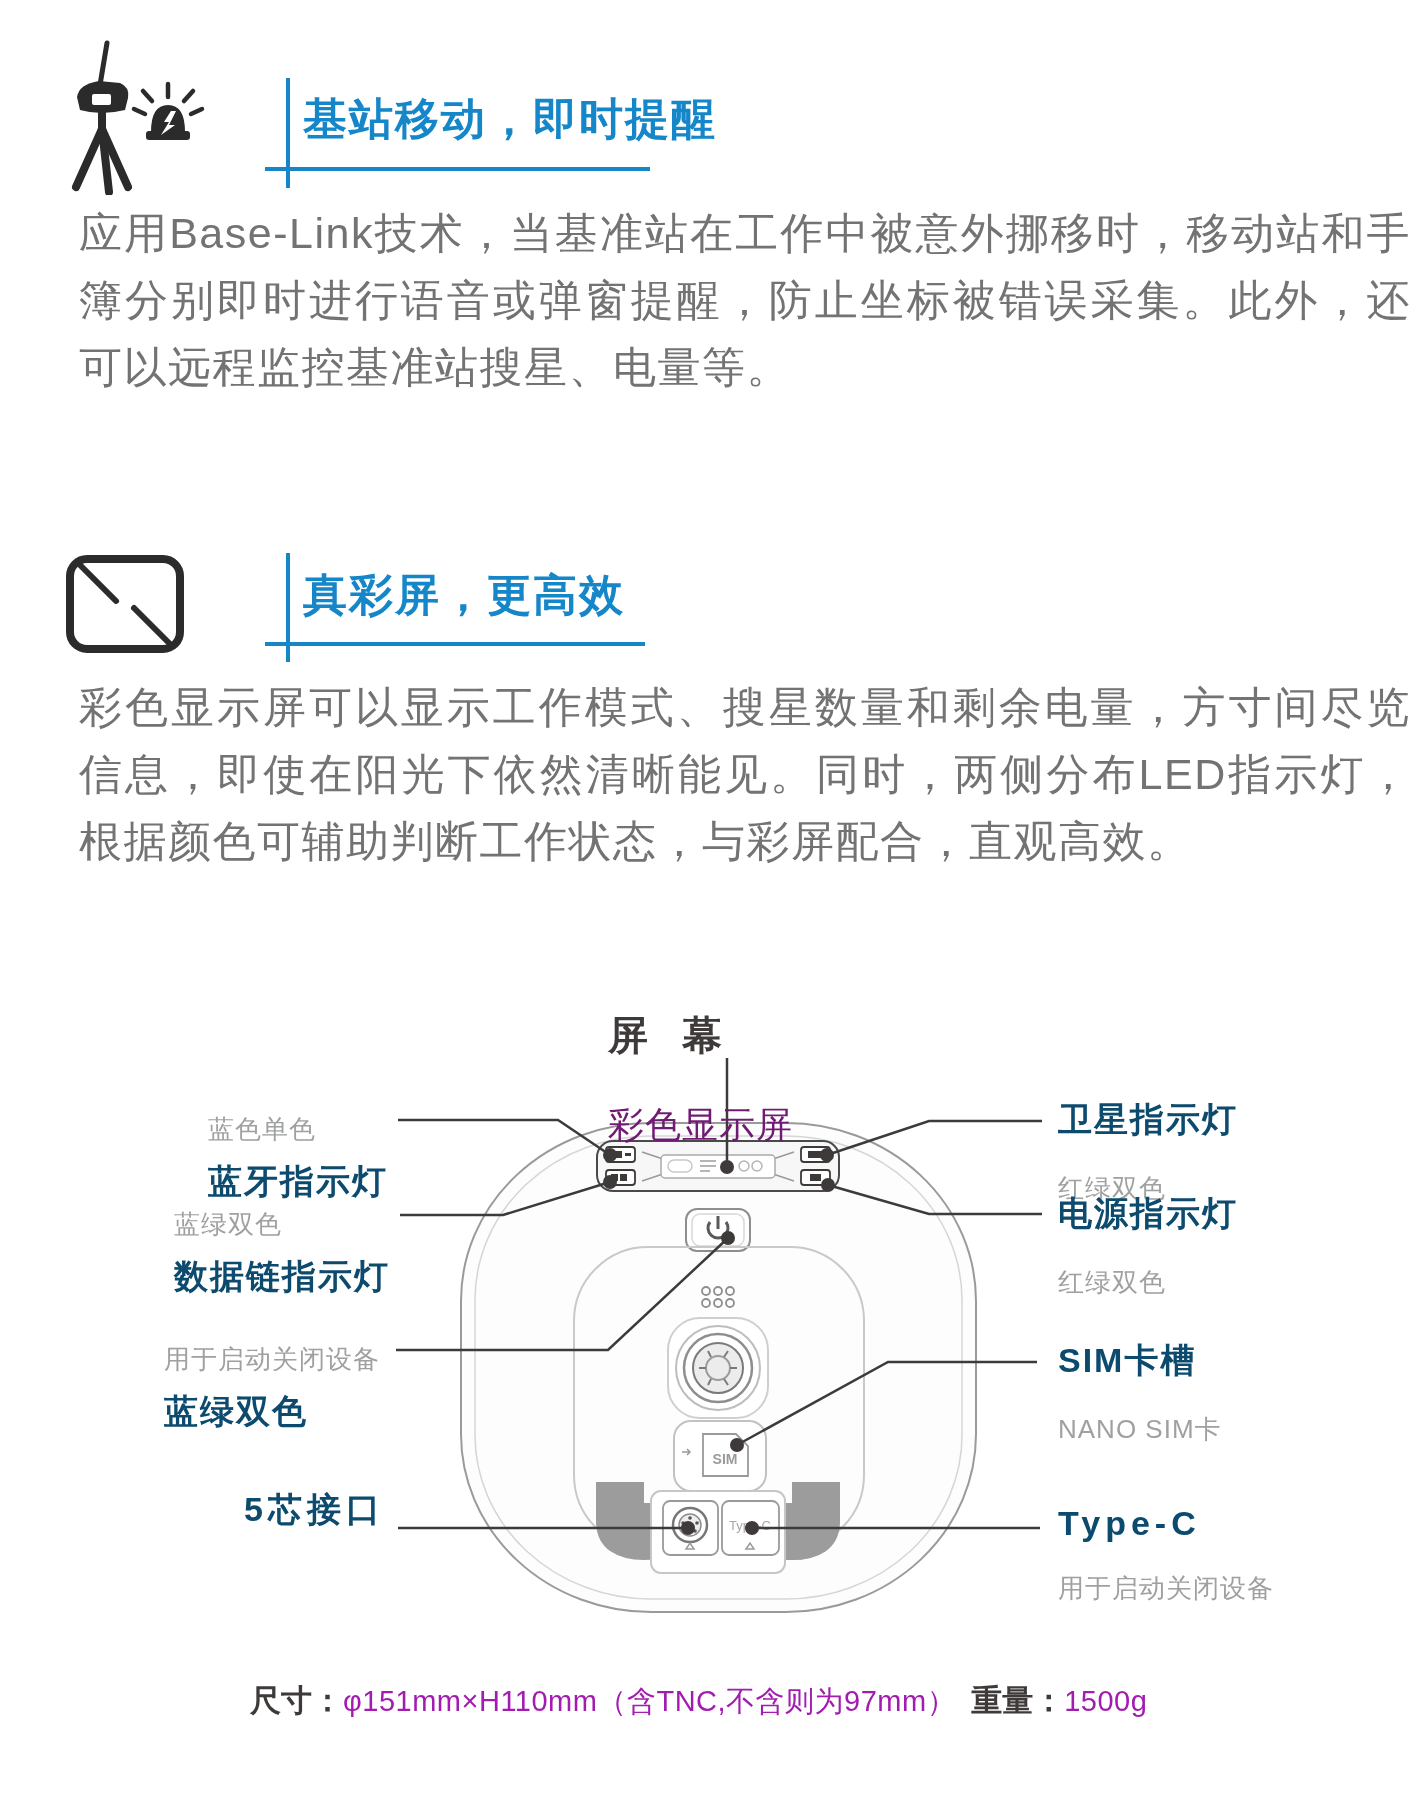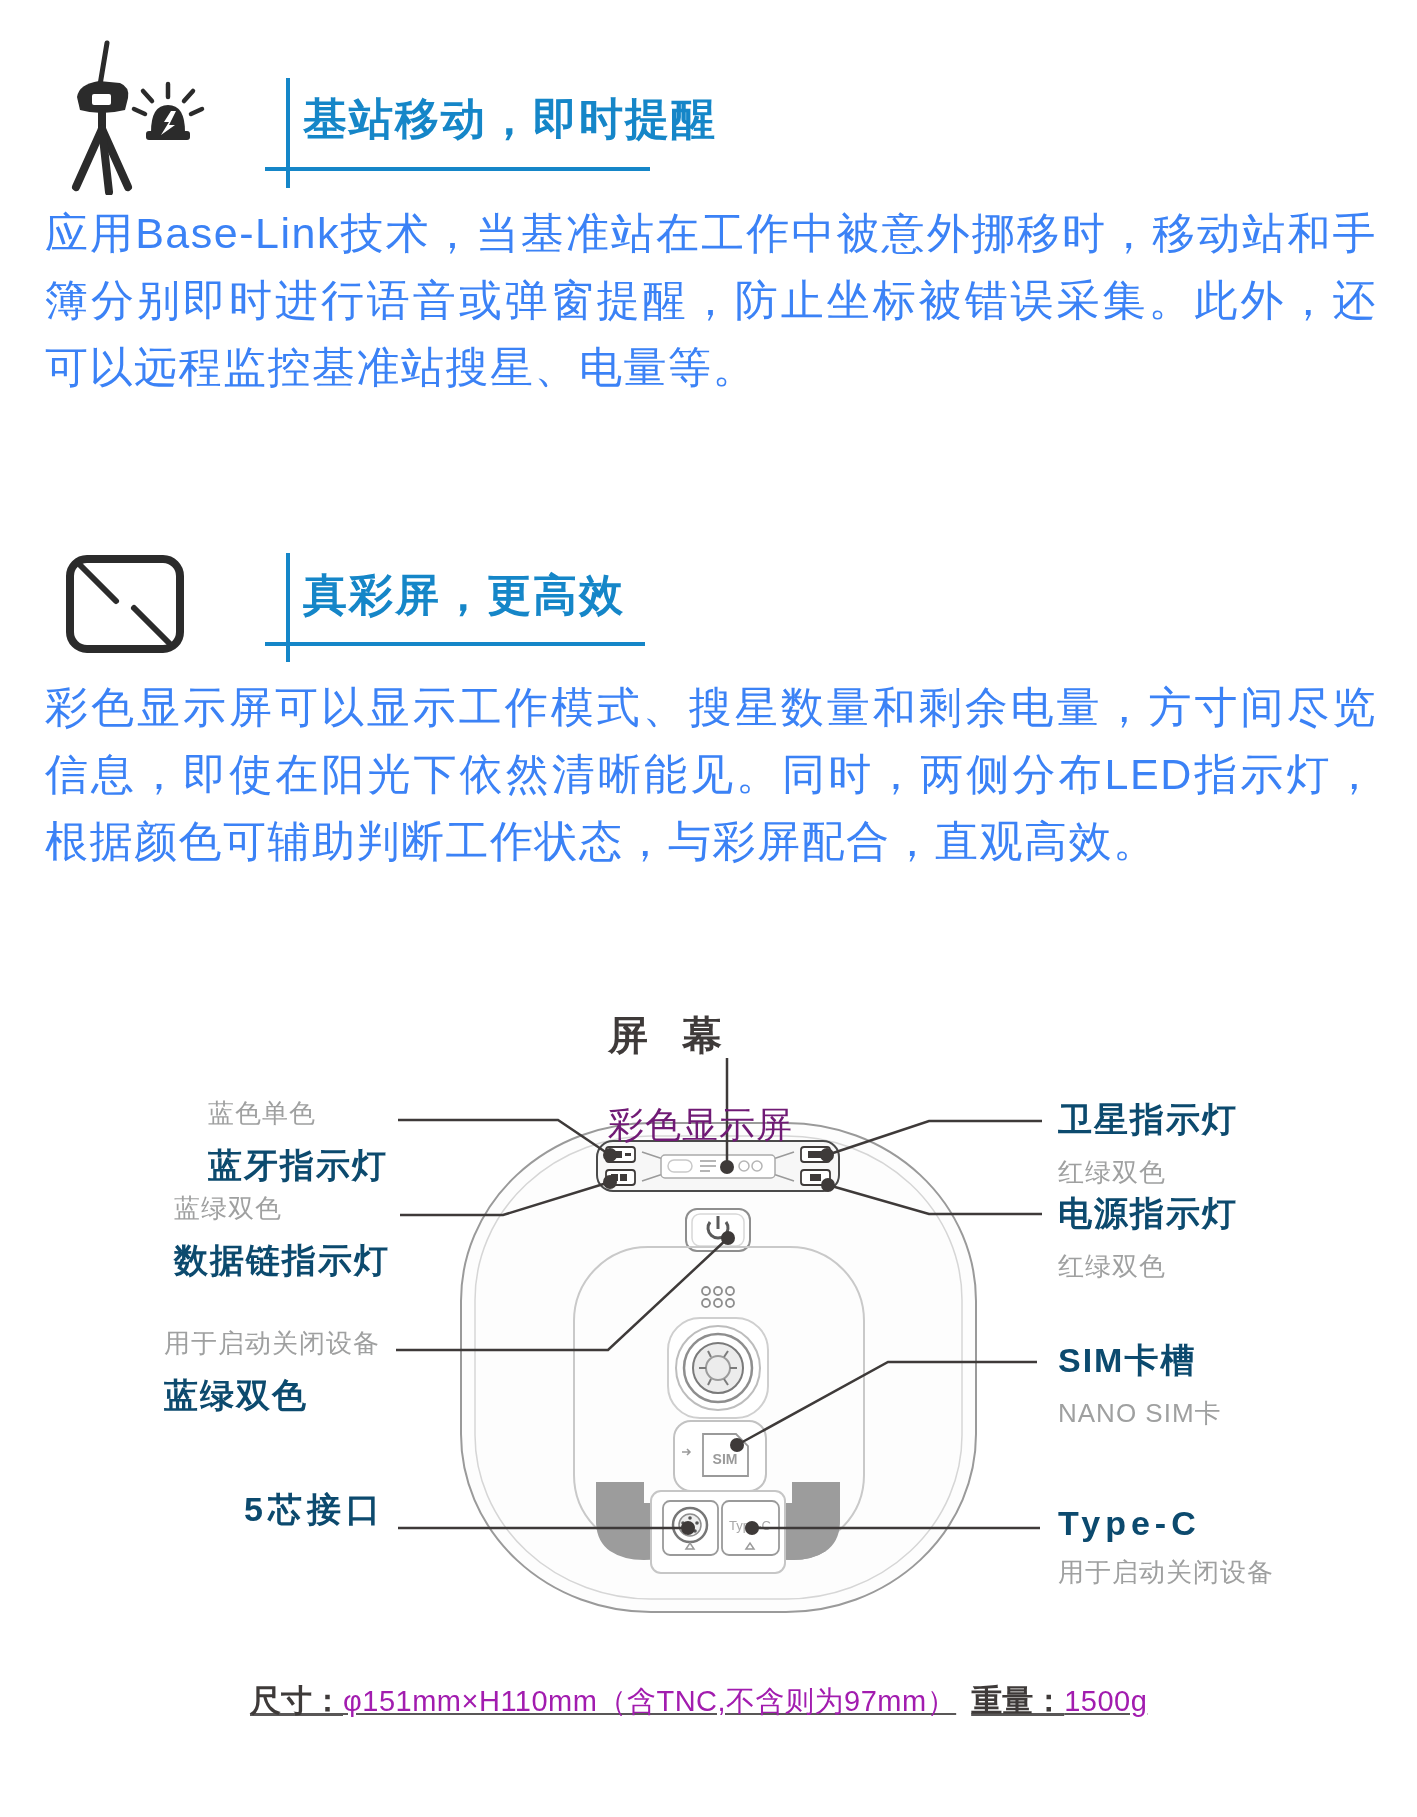--- a/index.html
+++ b/index.html
@@ -10,33 +10,33 @@
   }
   .abs{position:absolute;}
   
   .section-title{
     font-size:44px;font-weight:800;color:#1586c8;letter-spacing:2px;
     white-space:nowrap;line-height:1.15;
   }
   .title-vline{width:4px;background:#1586c8;}
   .title-hline{height:4px;background:#1586c8;}
   .body-par{
-    font-size:43px;line-height:67px;color:#3b82f6;letter-spacing:1.5px;
-    width:1332px;text-align:justify;
+    font-size:43px;line-height:67px;color:#737373;letter-spacing:1.5px;
+    width:1332px;text-align:justify;margin-left:34px;
   }
   
   .lbl-row{display:flex;align-items:baseline;gap:12px;white-space:nowrap;flex-direction:column;}
   .lbl-row.right-anchor{justify-content:flex-end;}
-  .lbl-gray{font-size:26px;color:#9fa0a0;letter-spacing:1px;}
+  .lbl-gray{font-size:26px;color:#9fa0a0;letter-spacing:1px;margin-top:16px;}
   .lbl-bold{font-size:34px;font-weight:700;color:#0c4a6e;letter-spacing:2px;}
   .lbl-gray-2line{font-size:26px;color:#9fa0a0;line-height:33px;text-align:right;letter-spacing:1px;}
   .screen-lbl-bold{font-size:40px;font-weight:700;color:#3e3a39;letter-spacing:34px;}
   .screen-lbl-gray{font-size:36px;color:#701a75;margin-left:-24px;letter-spacing:1px;margin-top:26px;}
   
-  .spec-row{display:flex;align-items:baseline;white-space:nowrap;text-decoration:underline;}
+  .spec-row{display:flex;align-items:baseline;white-space:nowrap;}
   .spec-bold{font-size:31px;font-weight:800;color:#3e3a39;}
   .spec-val{font-size:29px;color:#a21caf;letter-spacing:0.5px;}
   svg{display:block;}
 </style>
 </head>
 <body>
 
 <svg class="abs" style="left:55px;top:35px" width="160" height="160" viewBox="0 0 160 160">
   <line x1="52" y1="8" x2="45" y2="50" stroke="#2b2b2b" stroke-width="5" stroke-linecap="round"></line>
   <path d="M22,62 Q24,49 44,46 L65,48 Q75,52 73,63 L70,75 Q46,81 25,75 Z" fill="#2b2b2b"></path>

